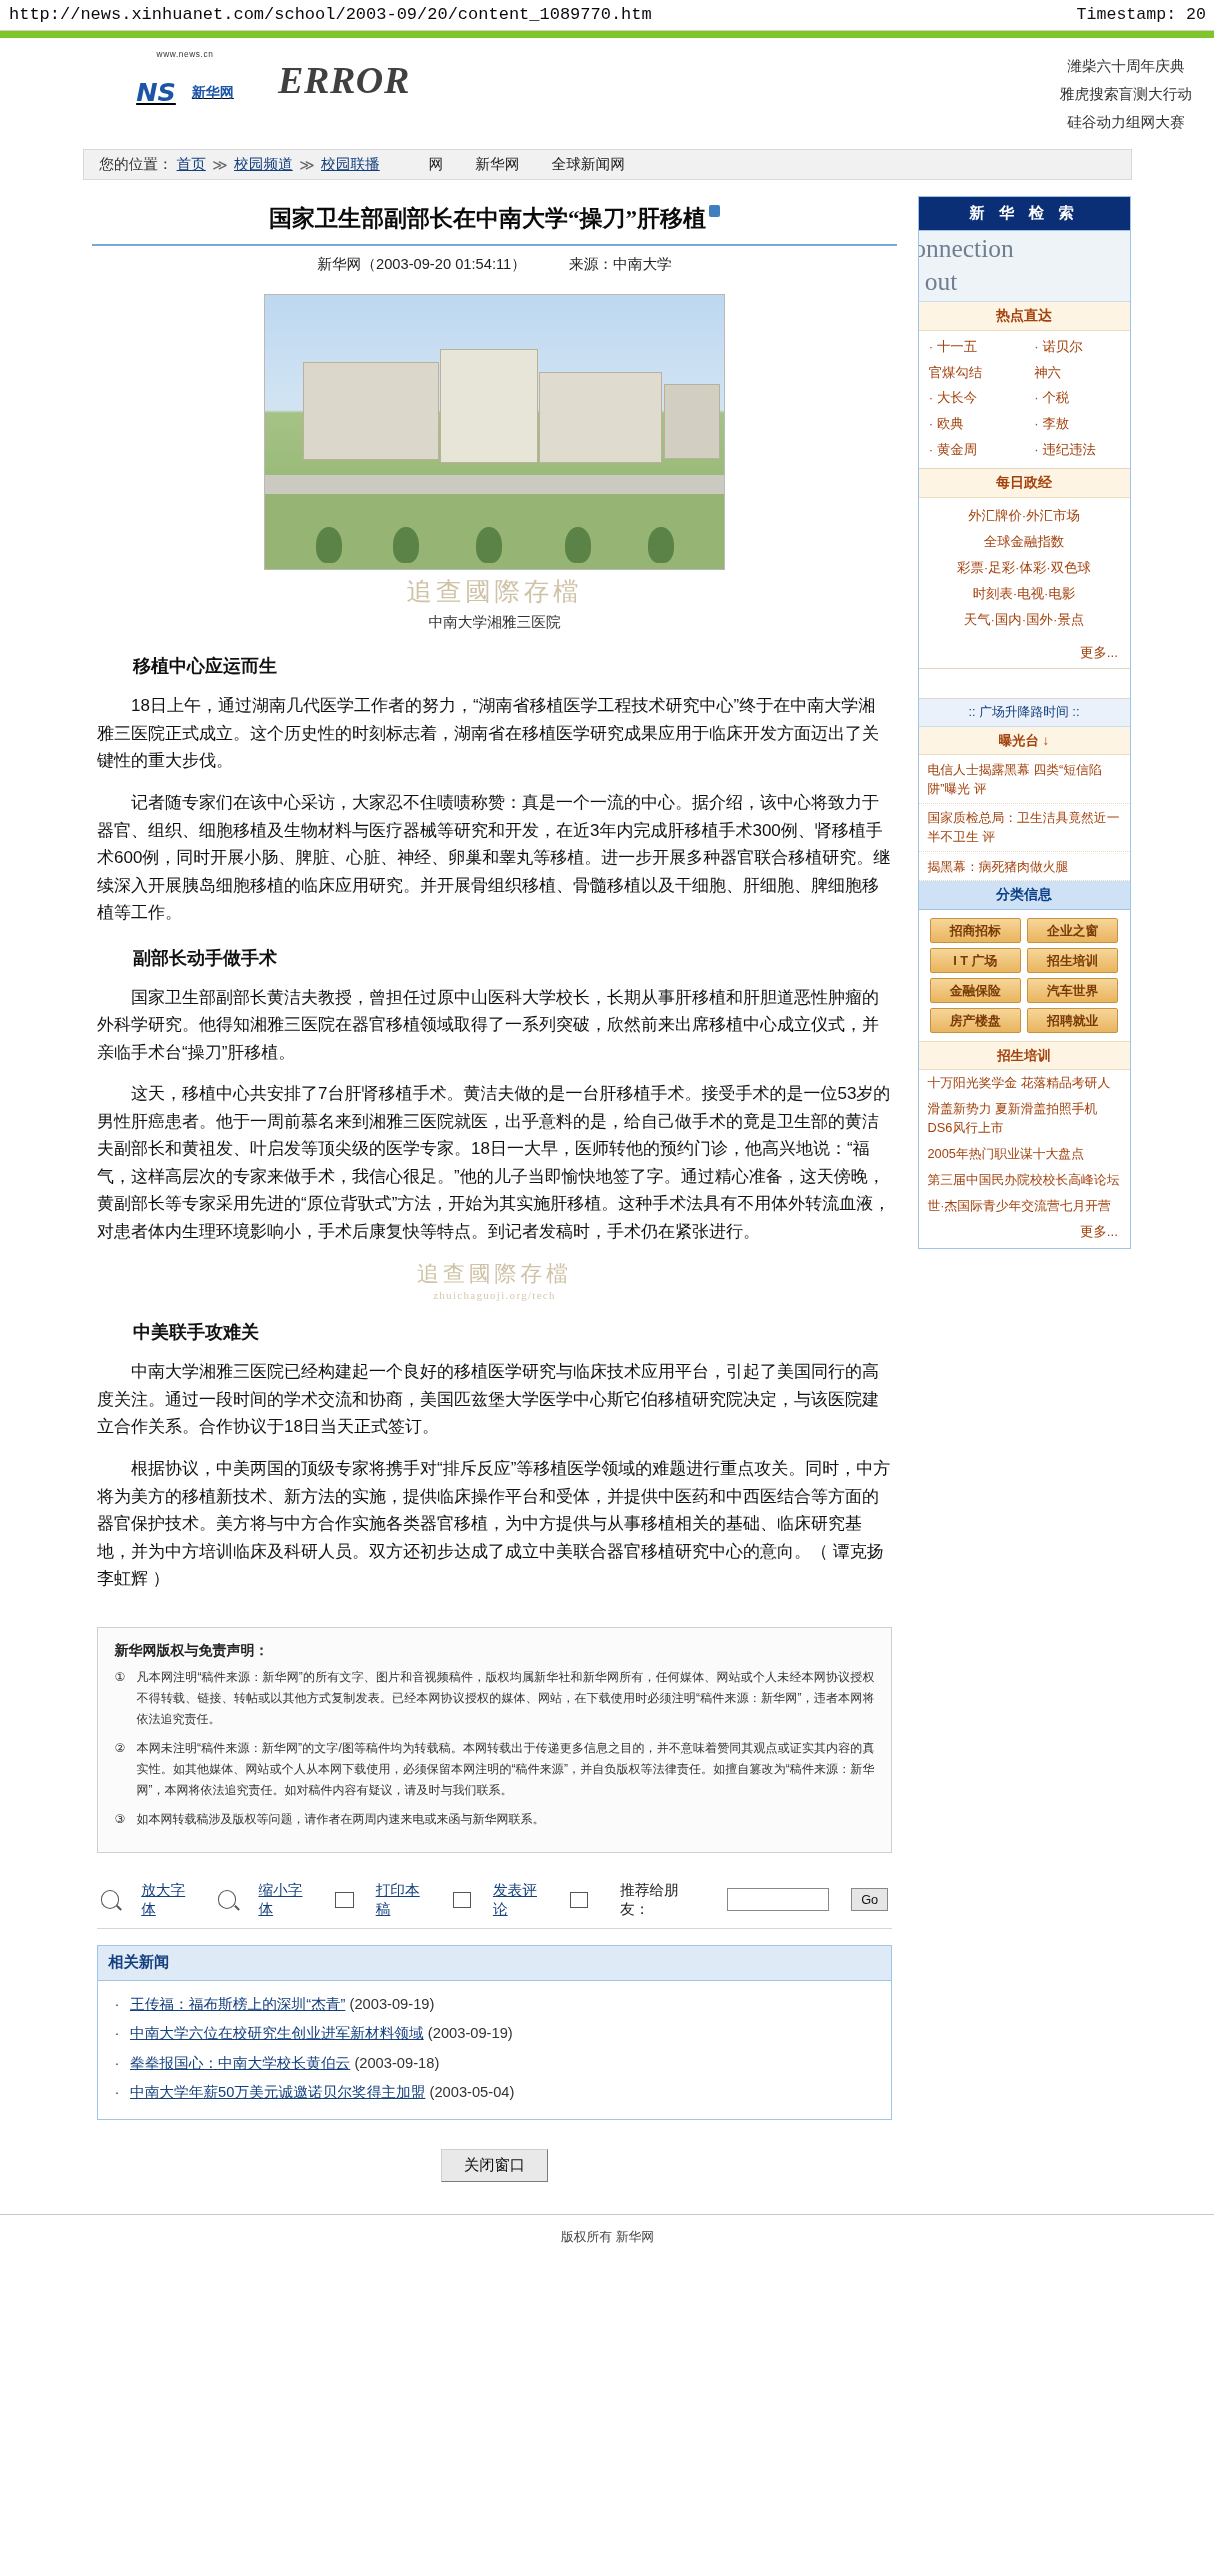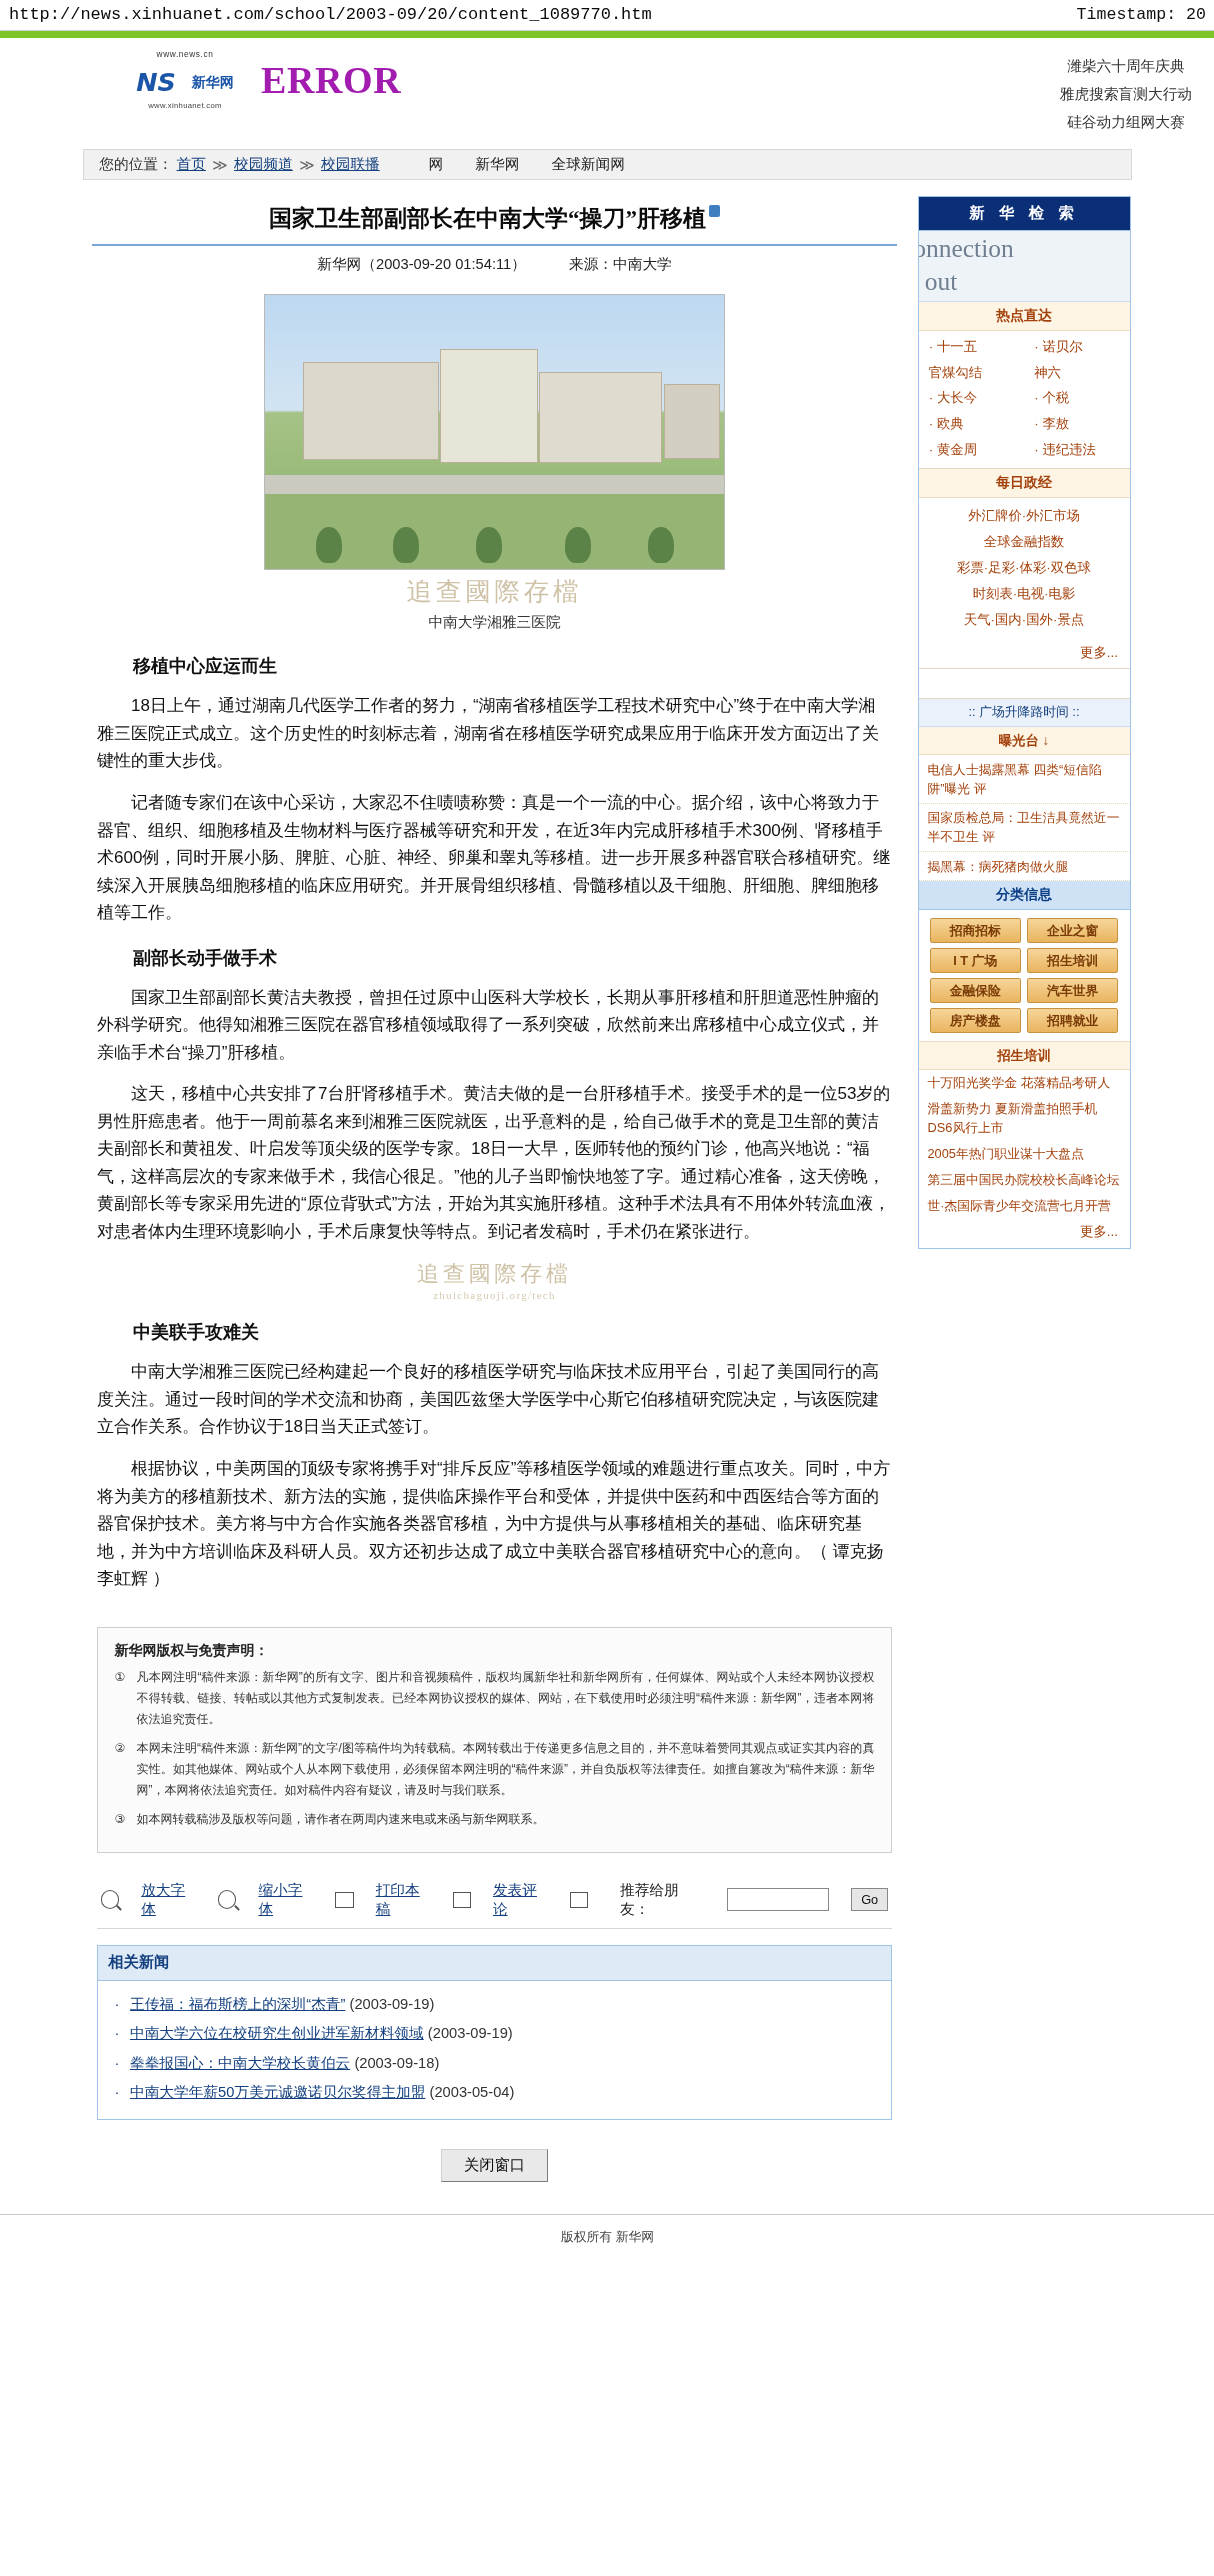--- a/index.html
+++ b/index.html
@@ -37,35 +37,35 @@
   .logo{
     width:128px;height:66px;
     background:#ffffff;
     position:relative;
     overflow:hidden;
   }
   .logo .ltop{
     font-size:8.3px;color:#333;text-align:center;letter-spacing:0.6px;padding-top:2.6px;
   }
   .logo .lmain{
-    display:flex;align-items:center;justify-content:center;gap:16px;margin-top:8px;
+    display:flex;align-items:center;justify-content:center;gap:16px;margin-top:18px;text-decoration:underline;
   }
   .logo .lmark{
     font-family:"DejaVu Sans",sans-serif;
     font-weight:bold;font-size:25.5px;color:#1b55a8;font-style:italic;
   }
   .logo .lcn{
     font-size:14px;color:#1b55a8;font-weight:bold;line-height:1.05;
   }
   .logo .lbottom{
     font-size:7.7px;color:#444;text-align:center;margin-top:3.8px;letter-spacing:0.3px;
   }
   .errtitle{
     font-family:"Liberation Serif","DejaVu Serif",serif;
-    font-size:38px;font-weight:bold;color:#a21caf;margin-left:12px;letter-spacing:0.6px;
+    font-size:38px;font-weight:bold;color:#404040;margin-left:29px;letter-spacing:0.6px;font-style:italic;
   }
   .headlines{
     margin-left:auto;margin-right:23px;text-align:center;
     font-size:14.7px;color:#333;line-height:1.9;padding-top:6.4px;
   }
   
   .crumbbar{
     margin:11.5px 83px 0 83px;
     background:#f1f1f1;
     border:0.6px solid #d8d8d8;

